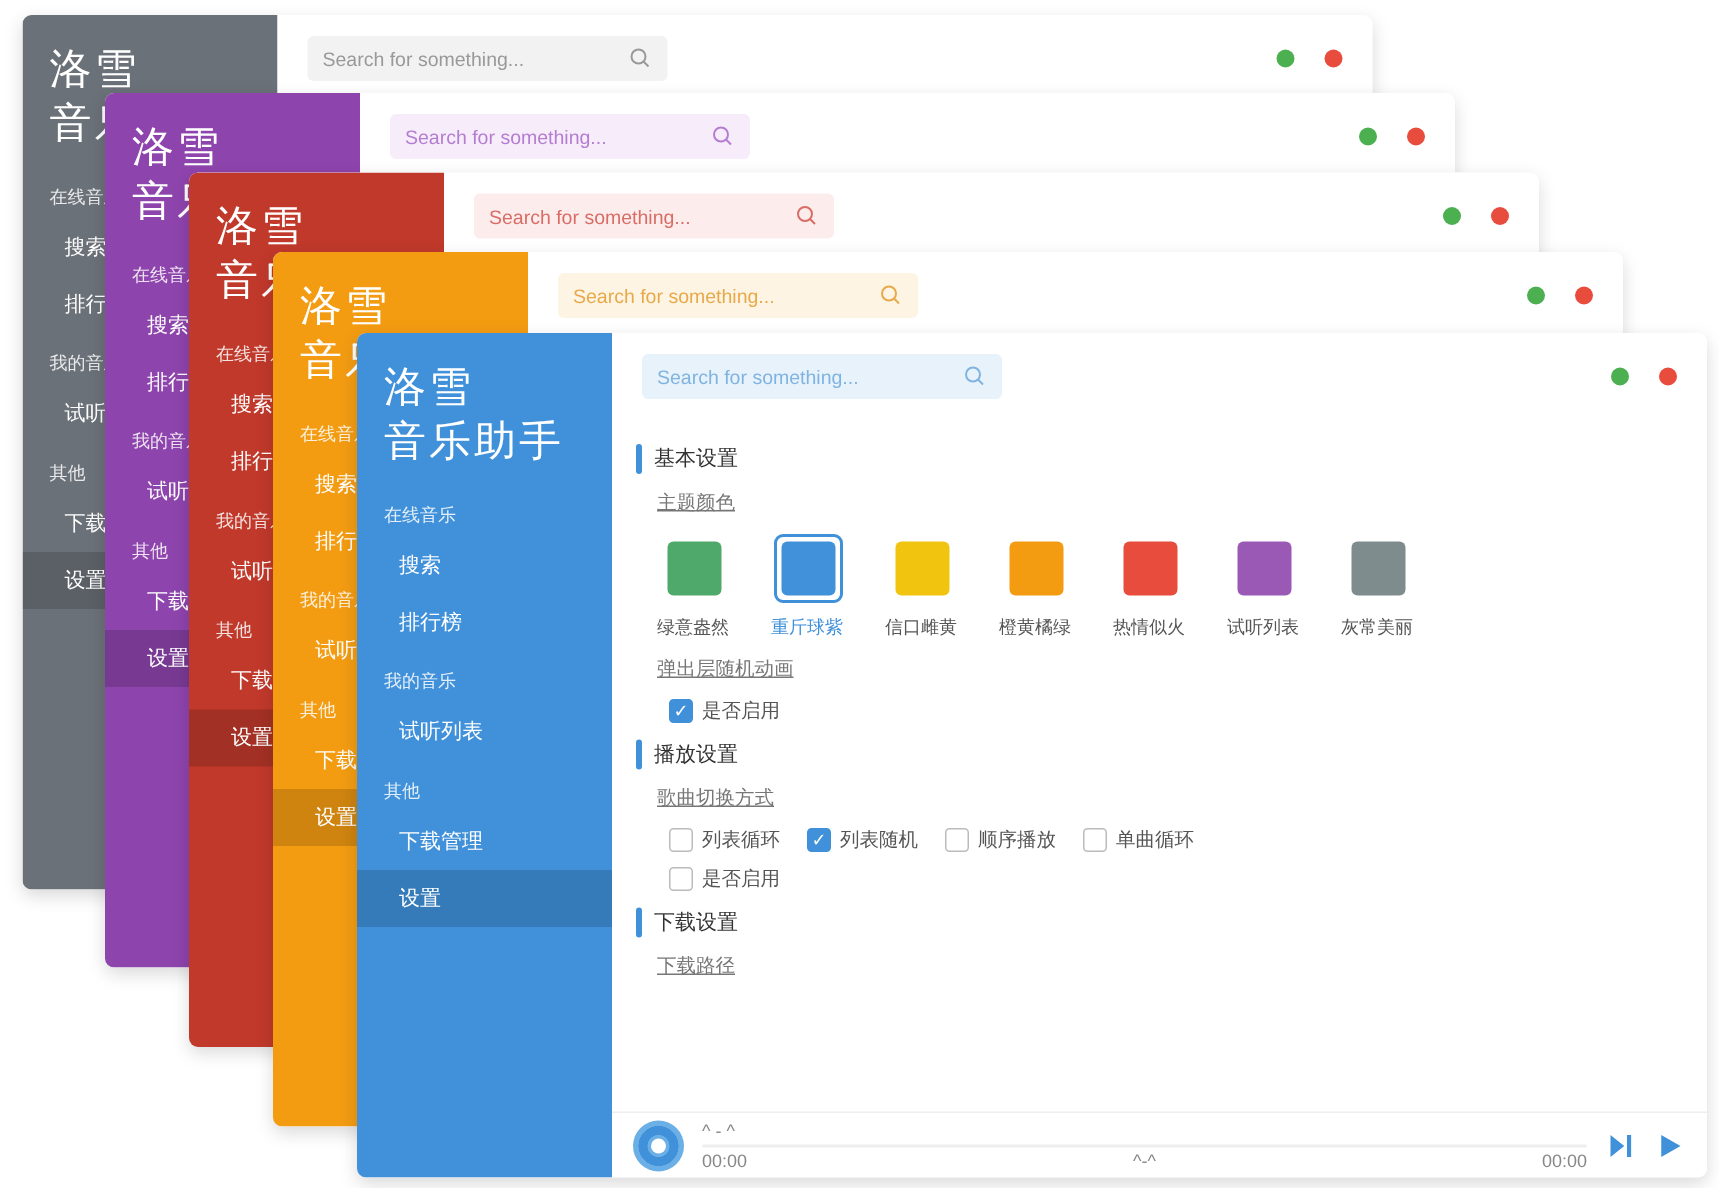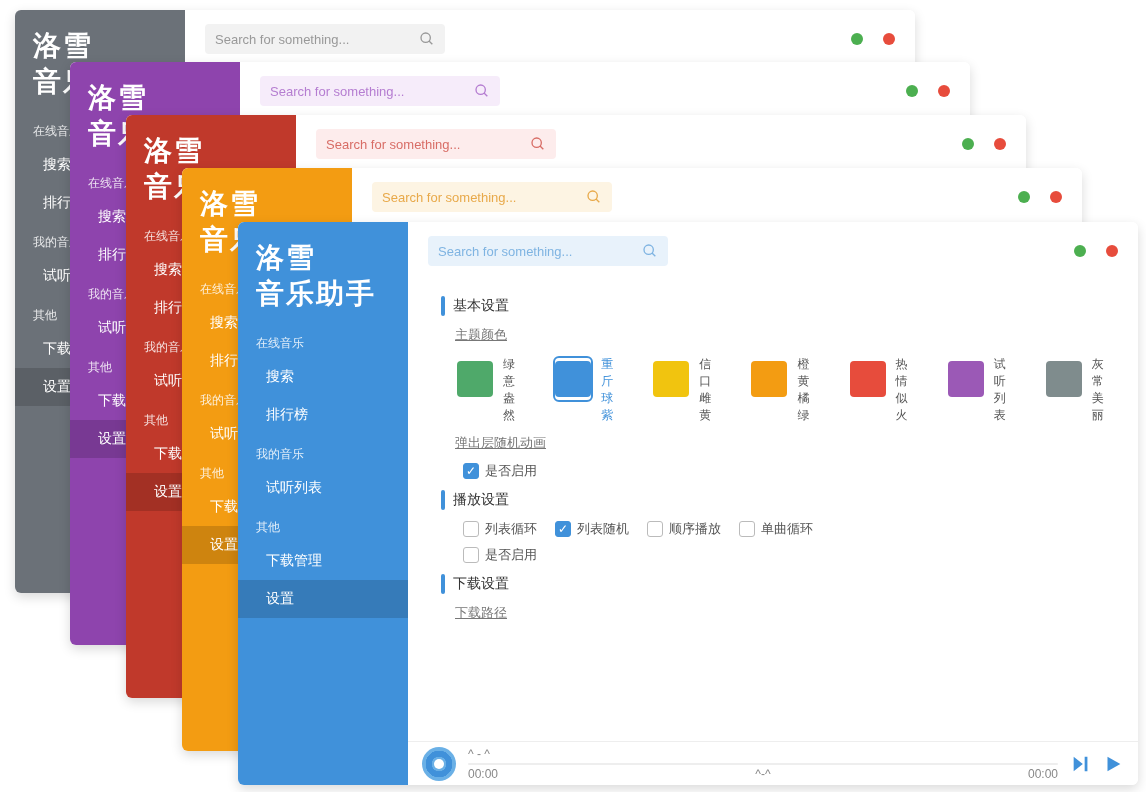--- a/index.html
+++ b/index.html
@@ -1,41 +1,41 @@
 <!DOCTYPE html>
 <html><head>
 <meta charset="utf-8">
 <style>
 * { margin: 0; padding: 0; box-sizing: border-box; }
 body { width: 1146px; height: 792px; background: #fff; font-family: -apple-system, "PingFang SC", "Microsoft YaHei", sans-serif; position: relative; overflow: hidden; color: #333; }
 
 .window { position: absolute; border-radius: 6px; box-shadow: 0 4px 12px rgba(0,0,0,.15); background: #fff; overflow: hidden; display: flex; }
 .sidebar { width: 170px; color: #fff; padding: 18px 0 0 0; flex-shrink: 0; }
-.logo { font-size: 28px; line-height: 1.3; padding: 0 18px 10px 18px; font-weight: 700; letter-spacing: 2px; }
+.logo { font-size: 28px; line-height: 1.3; padding: 0 18px 10px 18px; font-weight: 400; letter-spacing: 2px; }
 .group-label { font-size: 12px; opacity: .85; padding: 12px 18px 6px 18px; }
 .nav-item { font-size: 14px; padding: 10px 18px 10px 28px; cursor: pointer; }
 .nav-item.active { background: rgba(0,0,0,.15); }
 
 .main { flex: 1; background: #fff; position: relative; display: flex; flex-direction: column; }
 .topbar { display: flex; align-items: center; padding: 14px 20px; gap: 12px; }
 .search { flex: 0 0 240px; height: 30px; display: flex; align-items: center; border-radius: 4px; padding: 0 10px; font-size: 13px; }
 .search-ph { flex: 1; }
 .search svg { width: 16px; height: 16px; }
 .wdots { margin-left: auto; display: flex; gap: 20px; }
 .dot { width: 12px; height: 12px; border-radius: 50%; }
 .dot.g { background: #4caf50; }
 .dot.r { background: #e74c3c; }
 
-.content { flex: 1; padding: 6px 24px 12px 33px; overflow: hidden; font-size: 13px; color: #555; }
+.content { flex: 1; padding: 6px 24px 12px 16px; overflow: hidden; font-size: 13px; color: #555; }
 .section-title { display: flex; align-items: center; gap: 8px; font-size: 14px; color: #333; margin: 10px 0; }
 .bar { width: 4px; height: 20px; border-radius: 2px; background: #4091da; }
 .sub-label { color: #777; margin: 10px 0 10px 14px; font-size: 13px; text-decoration: underline; }
 
 .themes { display: flex; gap: 28px; margin: 12px 0 8px 14px; }
-.theme { display: flex; flex-direction: row; align-items: flex-start; gap: 8px; cursor: pointer; }
+.theme { display: flex; flex-direction: column; align-items: flex-end; gap: 8px; cursor: pointer; }
 .swatch-wrap { width: 46px; height: 46px; border-radius: 6px; border: 2px solid transparent; display: flex; align-items: center; justify-content: center; }
 .swatch-wrap.sel { border-color: #4091da; }
 .swatch { width: 36px; height: 36px; border-radius: 4px; }
 .theme-name { font-size: 12px; color: #555; }
 .theme.sel .theme-name { color: #4091da; }
 
 .chk-row { display: flex; align-items: center; gap: 18px; margin: 8px 0 4px 22px; }
 .chk { display: flex; align-items: center; gap: 6px; font-size: 13px; cursor: pointer; color:#555;}
 .chkbox { width: 16px; height: 16px; border: 1px solid #bbb; border-radius: 3px; display:flex; align-items:center; justify-content:center; font-size:12px; color:#fff;}
 .chkbox.on { background: #4091da; border-color: #4091da; }
@@ -277,20 +277,21 @@
         <label class="chk">
             <span class="chkbox on">✓</span>
             <span>是否启用</span>
           </label>
       </div>
 
       <div class="section-title">
           <span class="bar"></span>
           <span>播放设置</span>
         </div>
+      <div class="sub-label">歌曲切换方式</div>
       <div class="chk-row">
         <label class="chk">
             <span class="chkbox"></span>
             <span>列表循环</span>
           </label>
         <label class="chk">
             <span class="chkbox on">✓</span>
             <span>列表随机</span>
           </label>
         <label class="chk">

